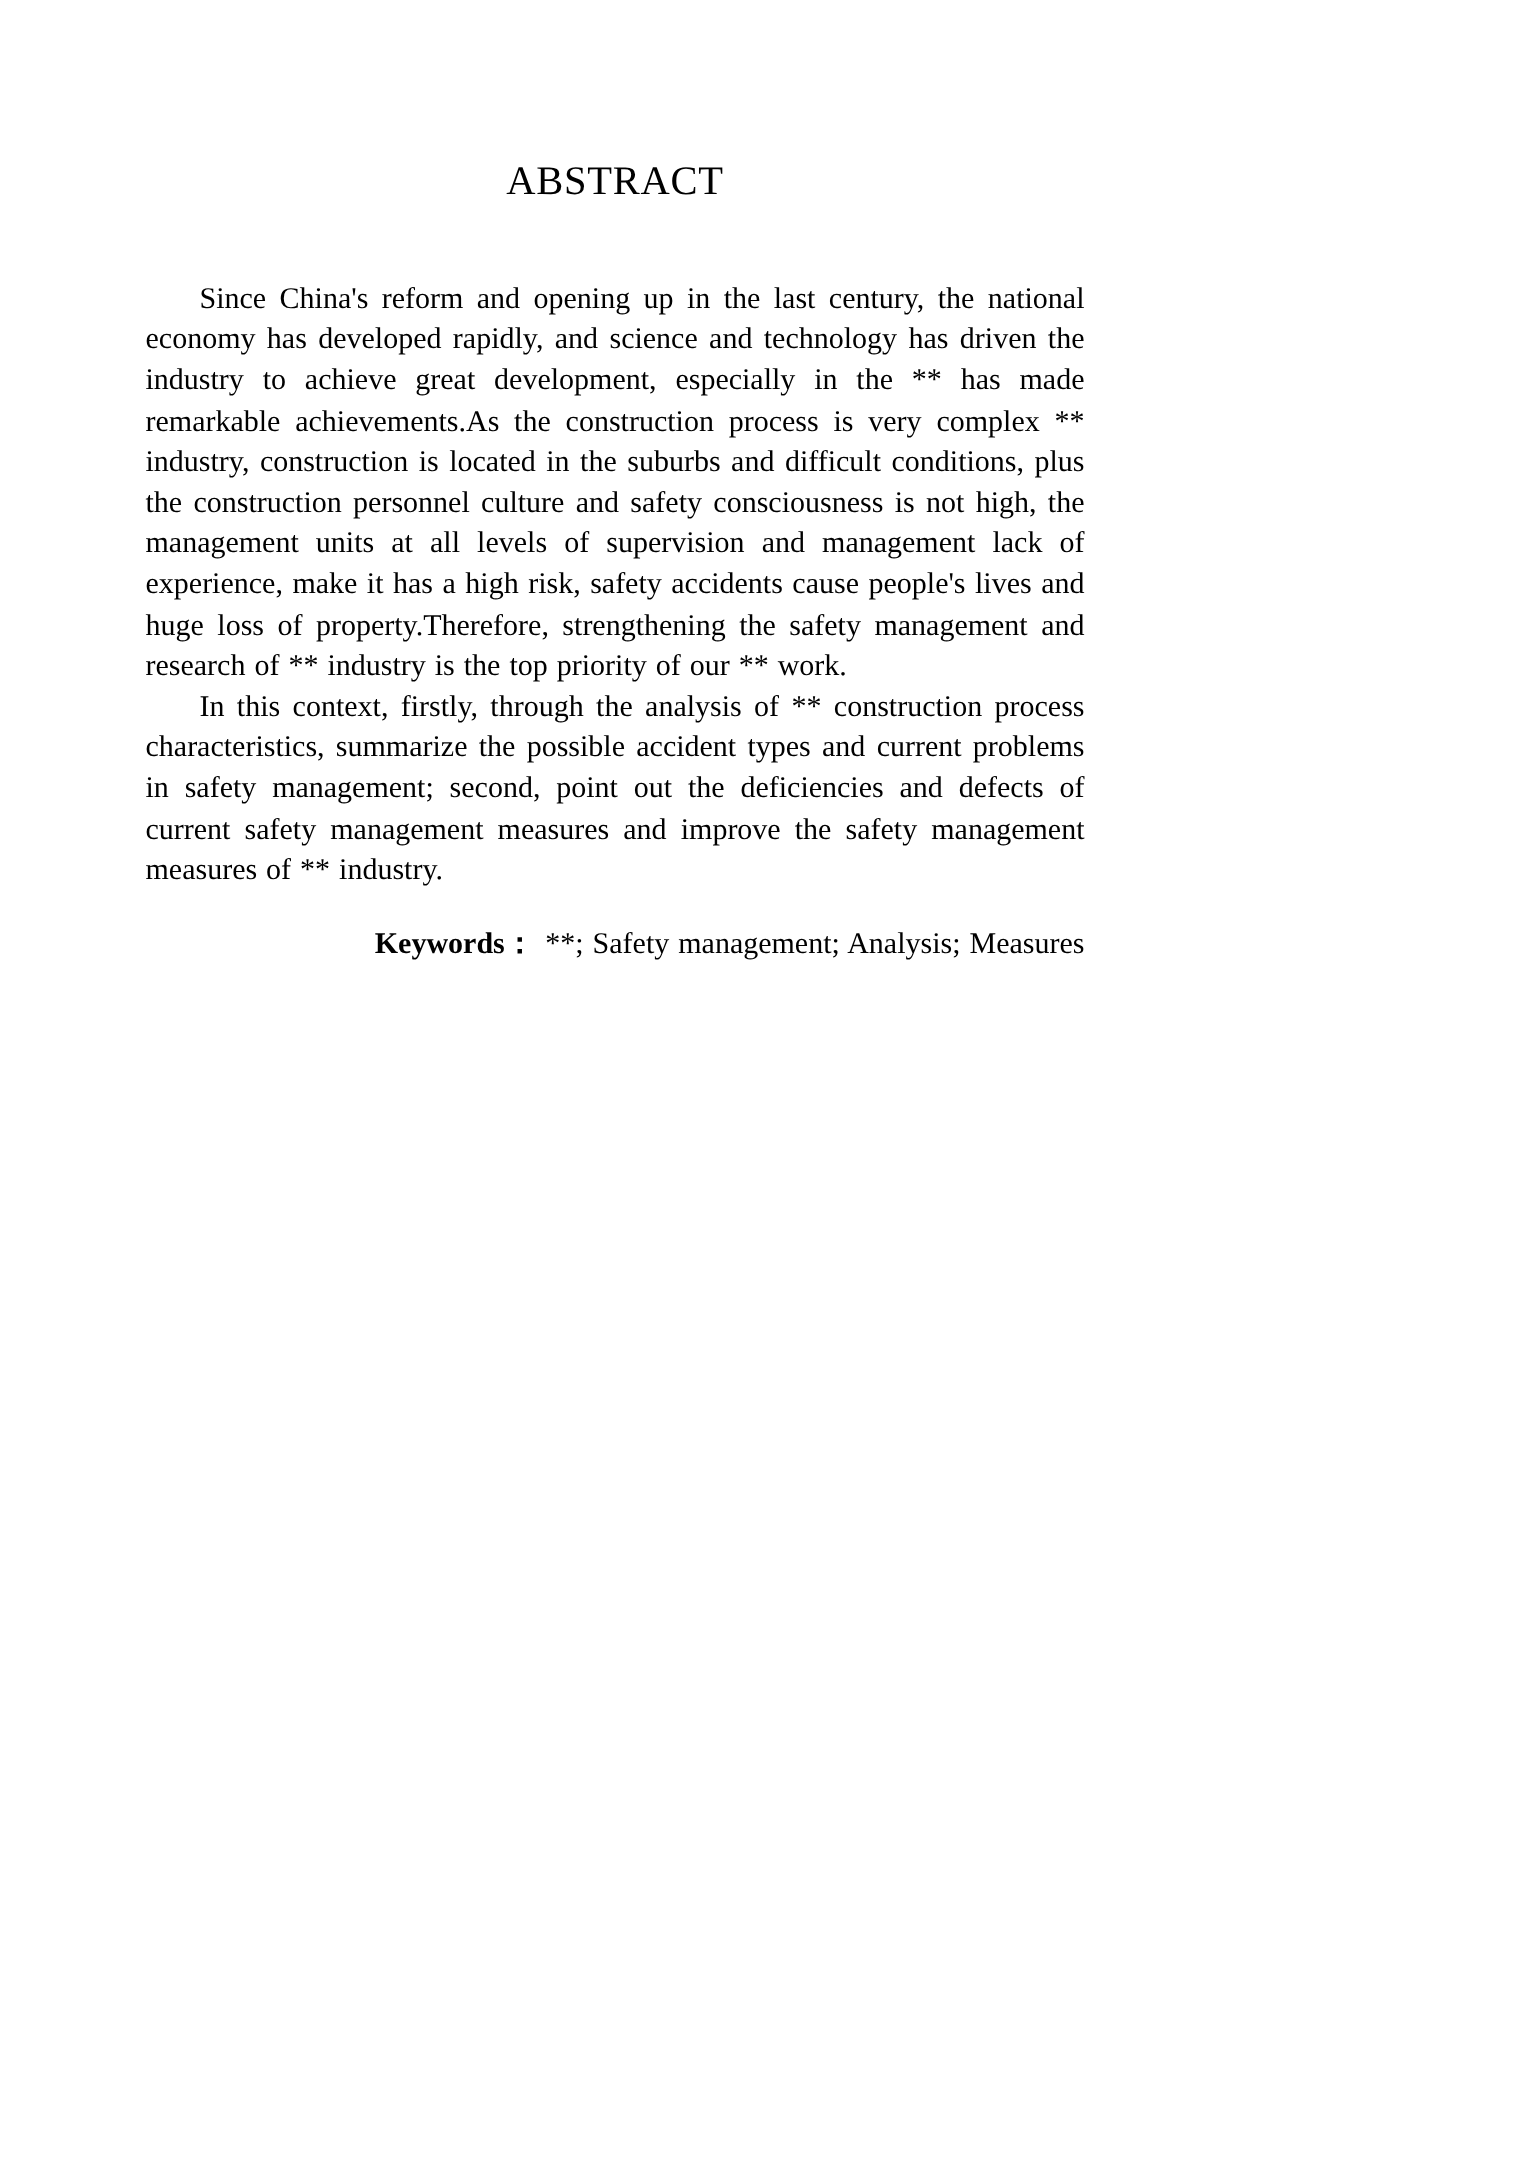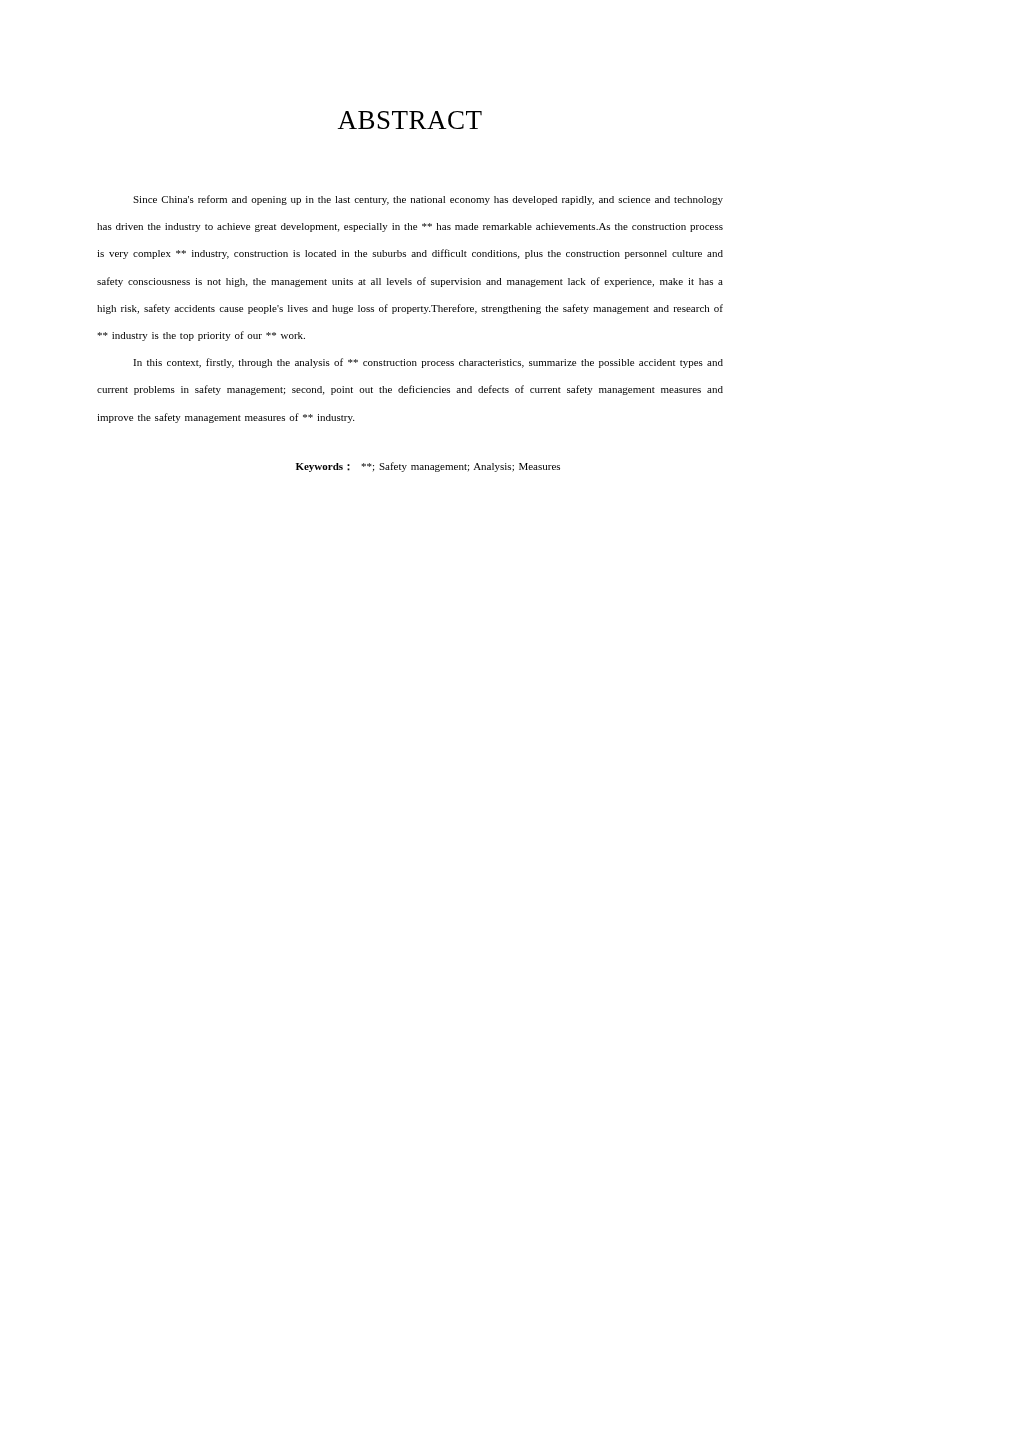--- a/index.html
+++ b/index.html
@@ -19,30 +19,30 @@
     overflow: hidden;
   }
   .title {
     font-size: 27px;
     font-weight: 400;
     text-align: center;
     margin: 0 0 50px 0;
     letter-spacing: 0.5px;
   }
   .para {
-    font-size: 11px;
+    font-size: 20px;
     line-height: 27.2px;
     text-align: justify;
     text-indent: 36px;
     margin: 0;
     word-spacing: 1px;
   }
   .keywords {
     margin-top: 22px;
-    text-align: center;
+    text-align: right;
     text-indent: 36px;
   }
   .keywords .kw-label {
     font-weight: 700;
   }
   .keywords .kw-value {
     padding-left: 7px;
   }
 </style>
 </head>

